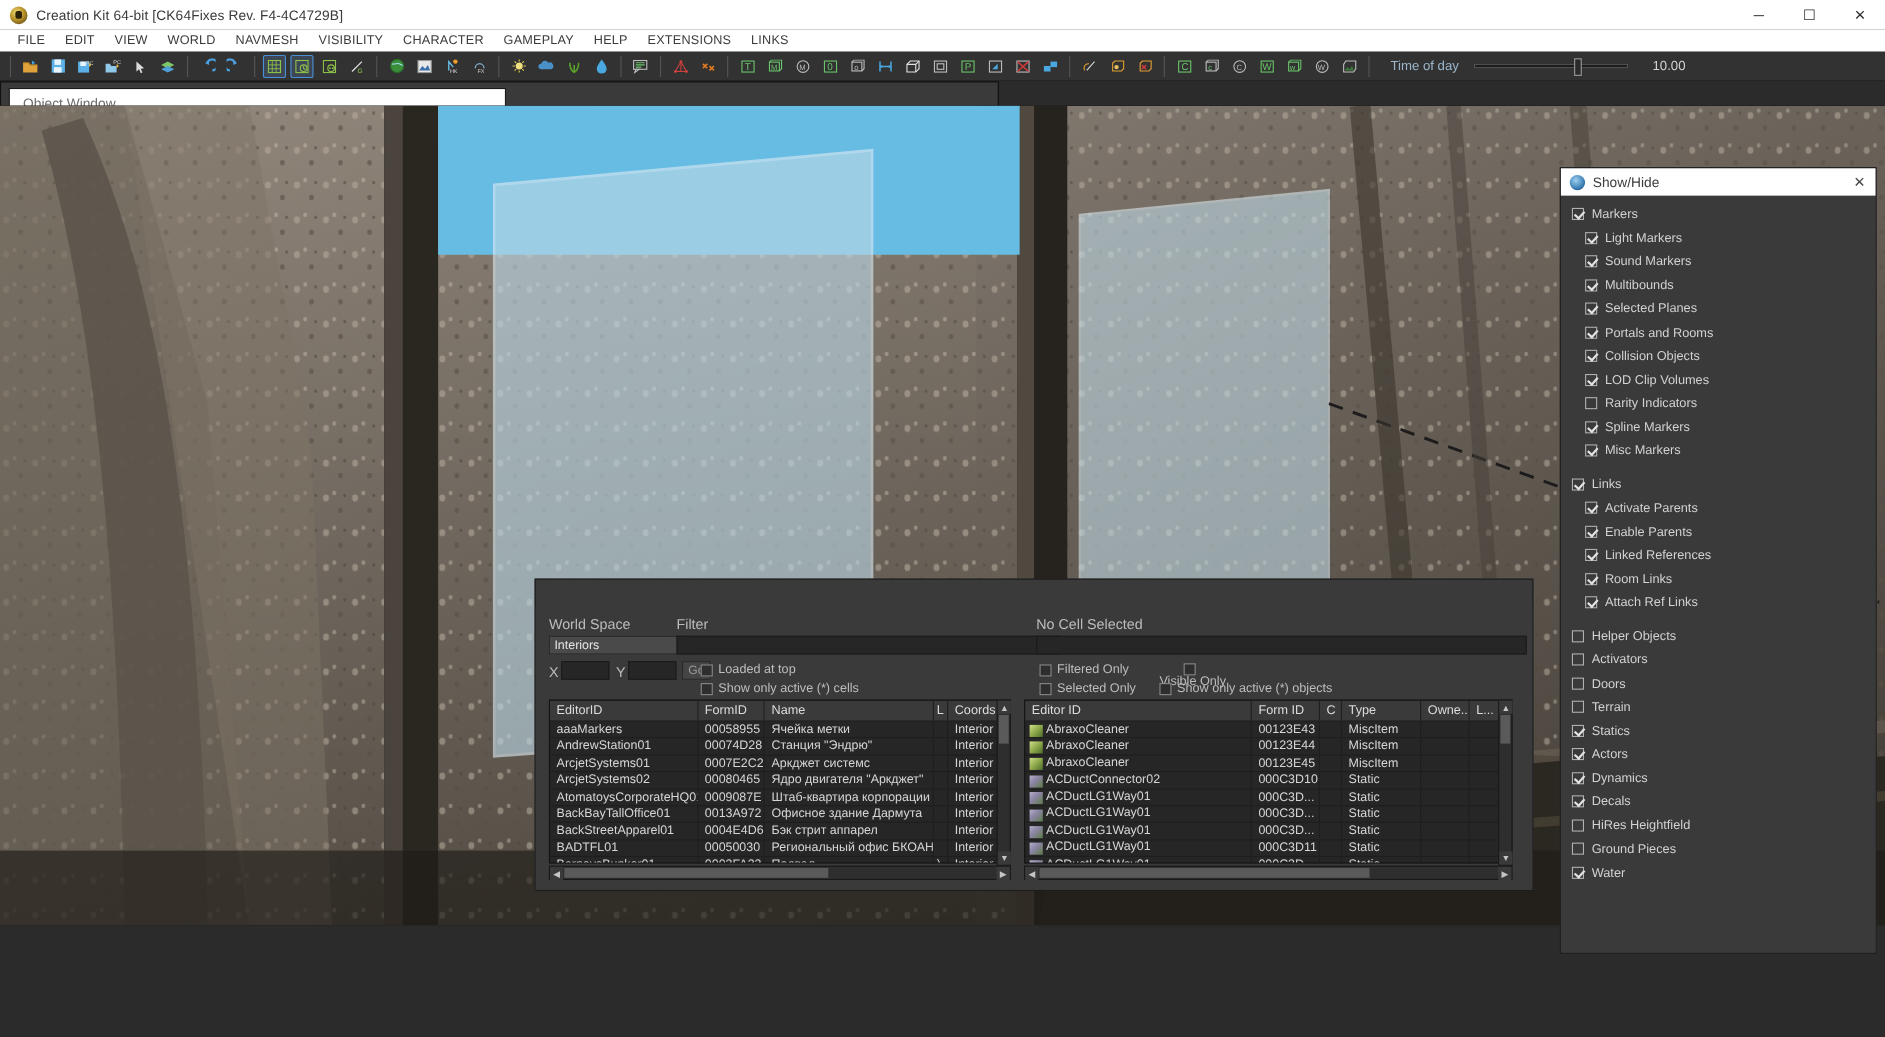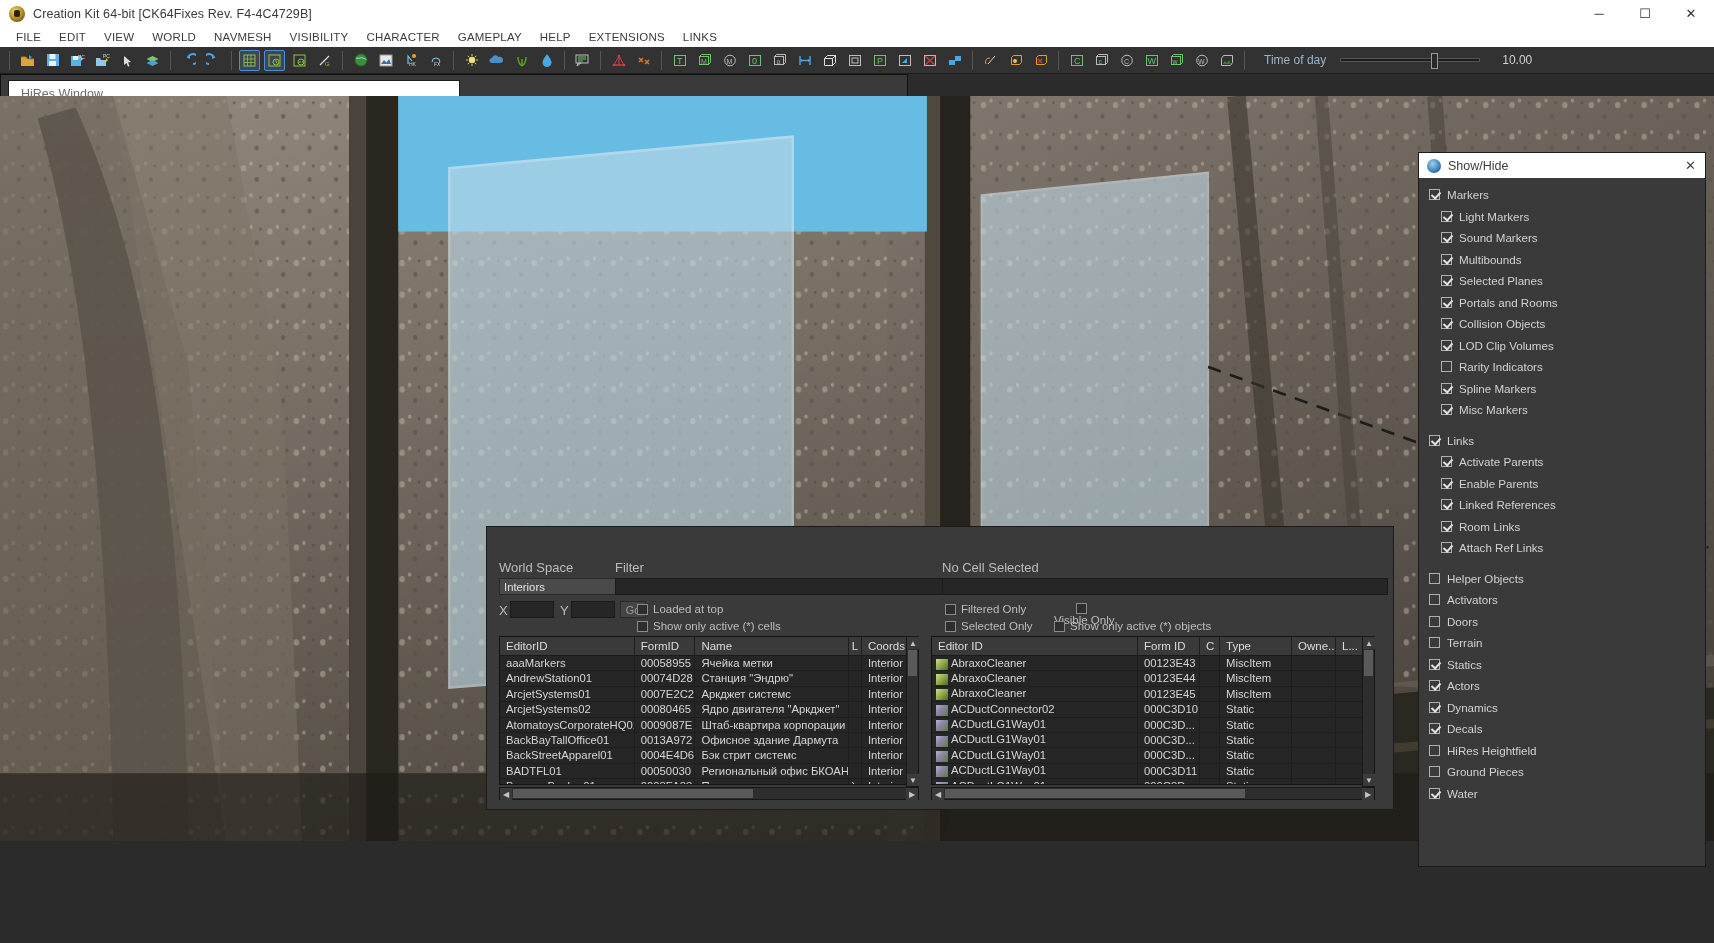--- a/index.html
+++ b/index.html
@@ -521,21 +521,21 @@
     <div id="tod-label">Time of day</div>
     <div id="tod-slider">
         <div class="knob"></div>
       </div>
     <div id="tod-value">10.00</div>
   </div>
 
   <div id="workspace">
 
     <div class="panel" id="object-window">
-      <div class="panel-title">HiRes Window</div>
+      <div class="panel-title">Object Window</div>
       <div id="ow-body">
 
         <div class="ow-left">
           <div class="form-row">
             <label>Layout</label>
             <div class="sel-box">
               <span>Default</span>
               <span class="arrow"></span>
             </div>
             <div class="mini-btn">...</div>
@@ -1289,21 +1289,21 @@
               <div class="cvr">
                 <div style="width:145px">BackBayTallOffice01</div>
                 <div style="width:65px">0013A972</div>
                 <div style="width:165px">Офисное здание Дармута</div>
                 <div style="width:14px;padding-left:3px"></div>
                 <div style="width:60px">Interior</div>
               </div>
               <div class="cvr">
                 <div style="width:145px">BackStreetApparel01</div>
                 <div style="width:65px">0004E4D6</div>
-                <div style="width:165px">Бэк стрит системс</div>
+                <div style="width:165px">Бэк стрит аппарел</div>
                 <div style="width:14px;padding-left:3px"></div>
                 <div style="width:60px">Interior</div>
               </div>
               <div class="cvr">
                 <div style="width:145px">BADTFL01</div>
                 <div style="width:65px">00050030</div>
                 <div style="width:165px">Региональный офис БКОАНТ...</div>
                 <div style="width:14px;padding-left:3px"></div>
                 <div style="width:60px">Interior</div>
               </div>

